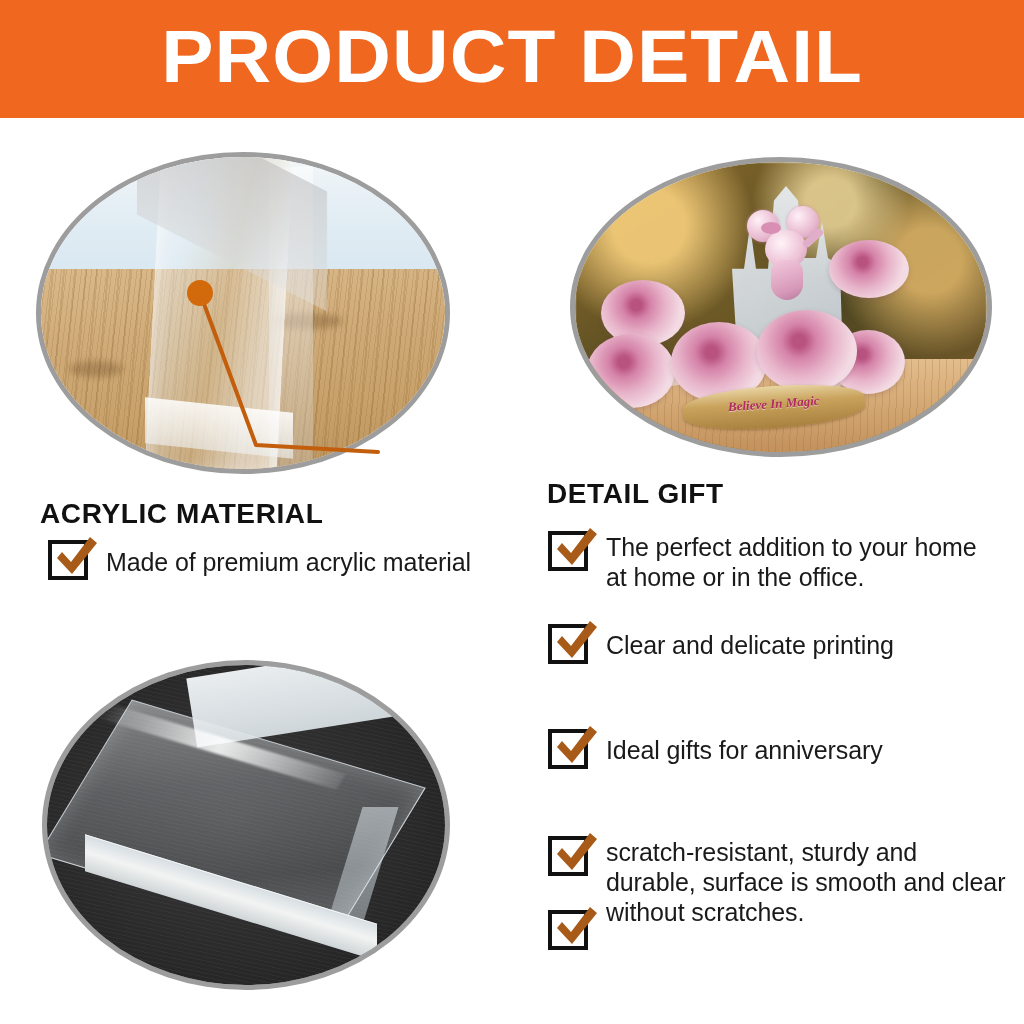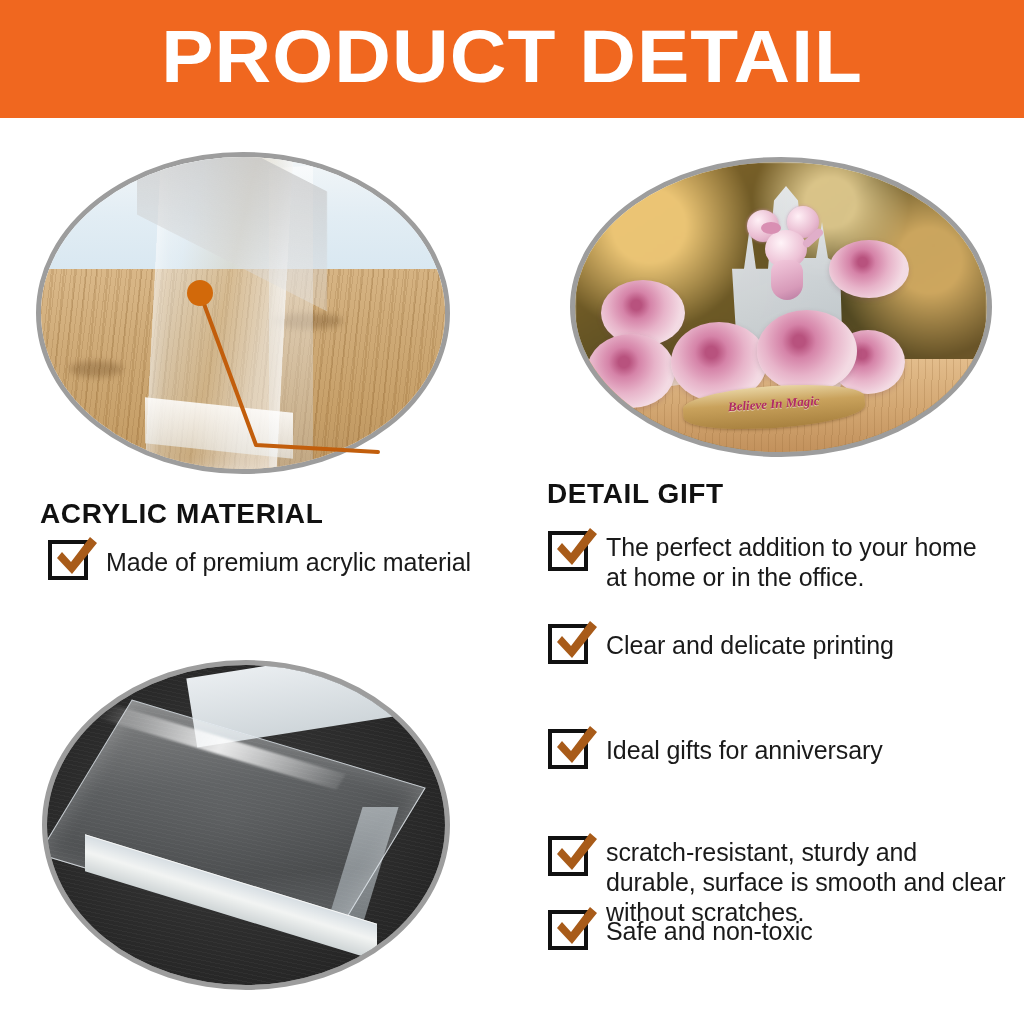--- a/index.html
+++ b/index.html
@@ -439,14 +439,13 @@
   </span>
   <span class="feature-text">scratch-resistant, sturdy and durable, surface is smooth and clear without scratches.</span>
 </div>
 
 <div class="feature-item" id="feature-gift-5">
   <span class="checkbox">
     <svg class="tick" viewBox="0 0 52 52">
       <path d="M7 27 L12 21 L21 31 L40 6 L47 12 L22 43 Z" fill="#A85B19"></path>
     </svg>
   </span>
-  <span class="feature-text">Safe and non-toxic</span>
 </div>
 
 </body></html>

